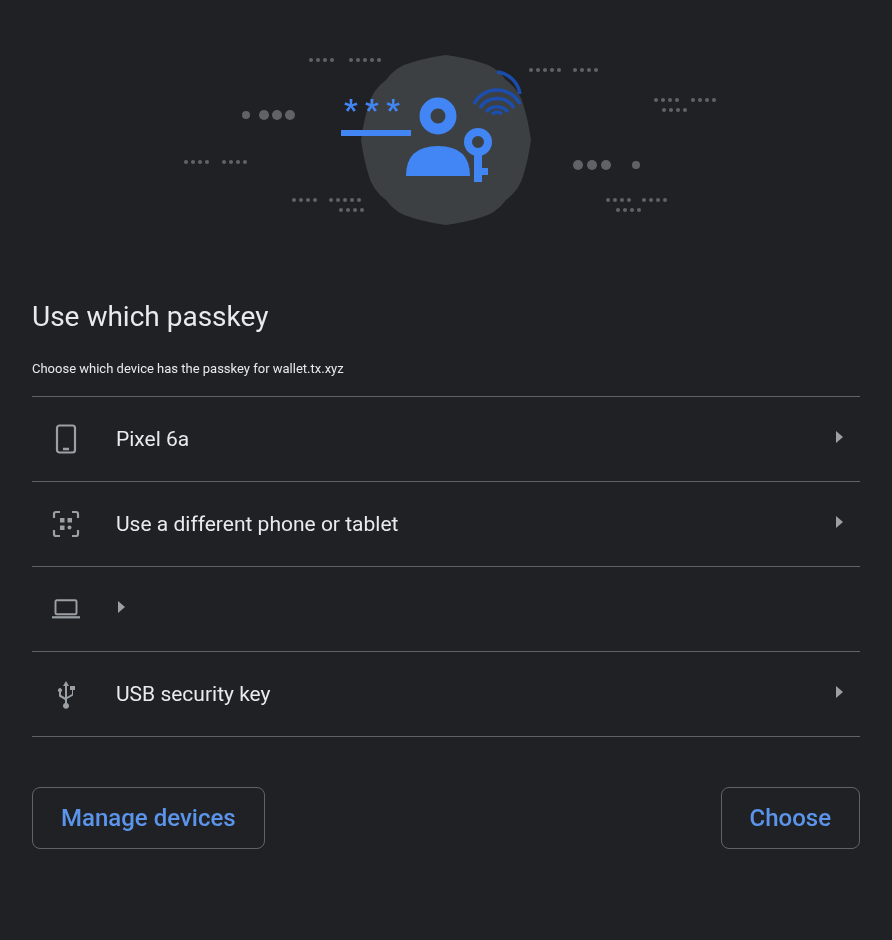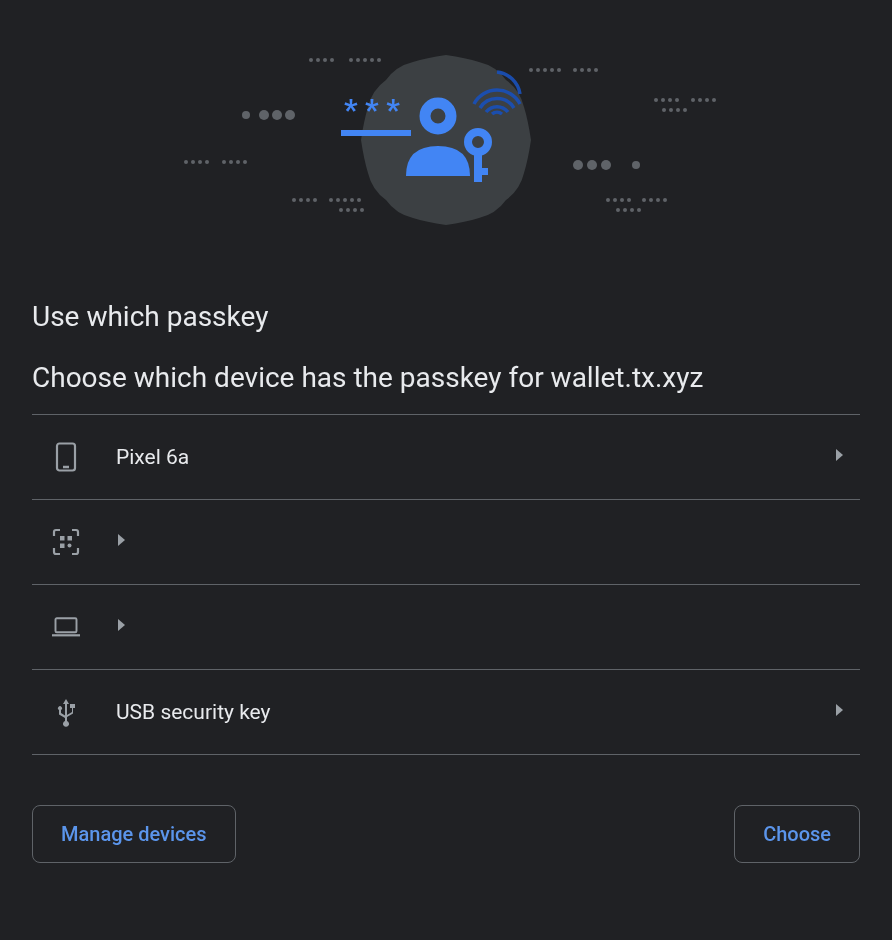--- a/index.html
+++ b/index.html
@@ -30,21 +30,21 @@
       width: 560px;
       height: 200px;
     }
     .title {
       font-size: 28px;
       font-weight: 400;
       color: #e8eaed;
       margin-top: 20px;
     }
     .subtitle {
-      font-size: 28px;
+      font-size: 13px;
       font-weight: 400;
       color: #e8eaed;
       margin-top: 28px;
       margin-bottom: 20px;
     }
     .device-list {
       border-top: 1px solid #5f6368;
     }
     .device-item {
       display: flex;
@@ -76,21 +76,21 @@
       display: flex;
       justify-content: space-between;
       margin-top: 50px;
     }
     .btn {
       padding: 16px 28px;
       border-radius: 8px;
       border: 1px solid #5f6368;
       background: transparent;
       color: #5b95eb;
-      font-size: 20px;
+      font-size: 24px;
       font-weight: 500;
       cursor: pointer;
       font-family: inherit;
     }
   </style>
 </head>
 <body>
 
 <div class="dialog">
 
@@ -244,20 +244,21 @@
           <path d="M2 8 V4 Q2 2 4 2 H8"></path>
           <path d="M20 2 H24 Q26 2 26 4 V8"></path>
           <path d="M26 20 V24 Q26 26 24 26 H20"></path>
           <path d="M8 26 H4 Q2 26 2 24 V20"></path>
           <rect x="8" y="8" width="4.5" height="4.5" fill="currentColor" stroke="none"></rect>
           <rect x="15.5" y="8" width="4.5" height="4.5" fill="currentColor" stroke="none"></rect>
           <rect x="8" y="15.5" width="4.5" height="4.5" fill="currentColor" stroke="none"></rect>
           <circle cx="17.5" cy="17.5" r="2" fill="currentColor" stroke="none"></circle>
         </svg>
       </span>
+      <span class="device-label">Use a different phone or tablet</span>
       <span class="chevron">
         <svg width="12" height="16" viewBox="0 0 12 16">
             <path d="M2 2 L9 8 L2 14 Z" fill="currentColor"></path>
           </svg>
       </span>
     </div>
 
     <div class="device-item">
       <span class="device-icon">
         <svg width="32" height="24" viewBox="0 0 32 24" fill="none" stroke="currentColor" stroke-width="2.2">

